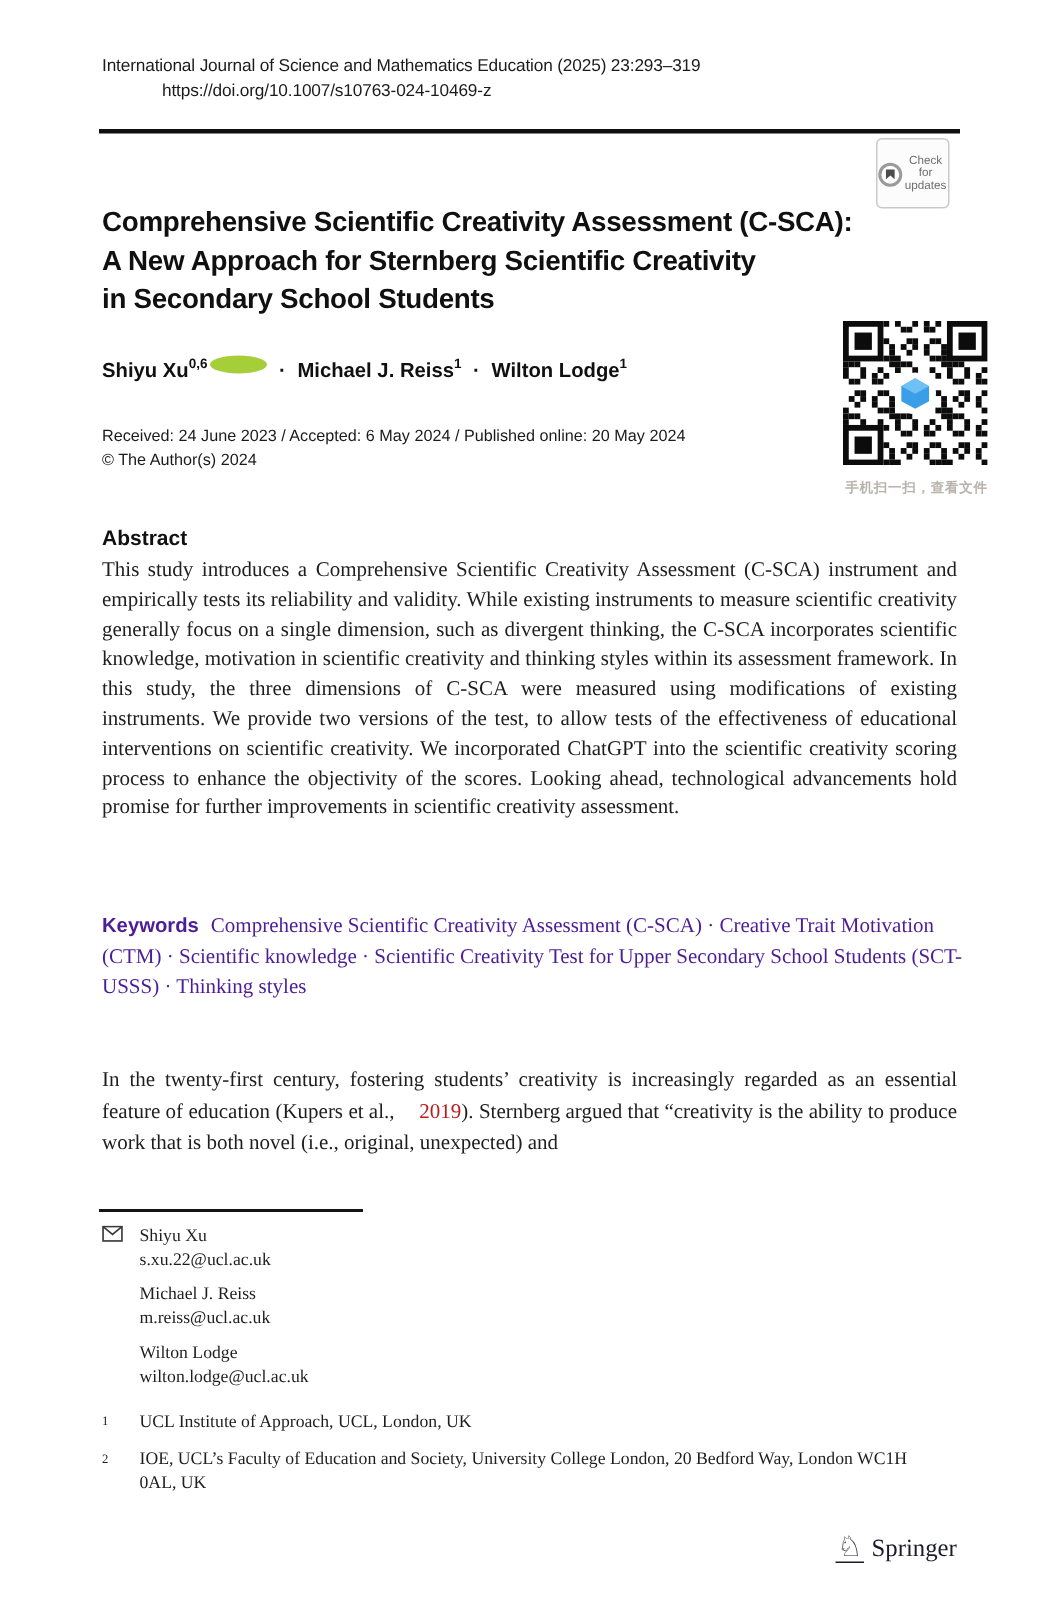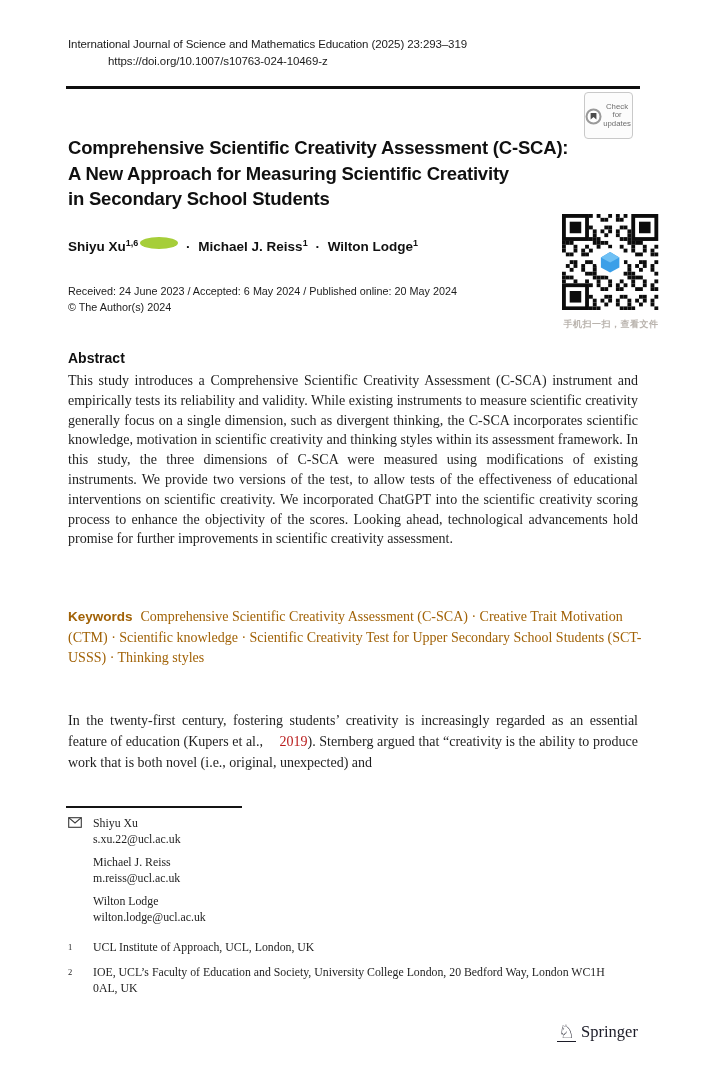--- a/index.html
+++ b/index.html
@@ -45,21 +45,21 @@
     letter-spacing:0.5px; white-space:nowrap;font-weight:bold; }
 
   
   .abstract-head { position:absolute; left:68px; top:350px; font-family:"Liberation Sans",sans-serif;
     font-weight:bold; font-size:14px; color:#101010; }
   .abstract-body { position:absolute; left:68px; top:371px; width:570px;
     font-size:14px; line-height:19.8px; text-align:justify; color:#1e1e1e; }
 
   
   .keywords { position:absolute; left:68px; top:607px; width:578px;
-    font-size:14px; line-height:20.5px; color:#a16207; }
+    font-size:14px; line-height:20.5px; color:#4c1d95; }
   .keywords .kw-head { font-family:"Liberation Sans",sans-serif; font-weight:bold; font-size:13.5px; padding-right:8px; }
 
   
   .intro { position:absolute; left:68px; top:711px; width:570px;
     font-size:14px; line-height:20.8px; text-align:justify; color:#1e1e1e; }
   .cite-link { color:#b91c1c; text-decoration:none; cursor:pointer;margin-left:13px; }
 
   
   .fn-rule { position:absolute; left:66px; top:806px; width:176px; height:1.5px; background:#141414; }
   .corr { position:absolute; left:68px; top:815px; font-size:11.8px; line-height:16px; color:#1e1e1e; }
@@ -95,26 +95,26 @@
       <path d="M6.6 5.8 L13.4 5.8 L13.4 13.6 L10 10.6 L6.6 13.6 Z" fill="#4d4d4d"></path>
     </svg>
     <div class="cm-label">
       <div>Check for</div>
       <div>updates</div>
     </div>
   </div>
 
   <div class="title">
     <div>Comprehensive Scientific Creativity Assessment (C-SCA):</div>
-    <div>A New Approach for Measuring Scientific Creativity</div>
+    <div>A New Approach for Sternberg Scientific Creativity</div>
     <div>in Secondary School Students</div>
   </div>
 
   <div class="authors">
-    <span><span>Shiyu Xu</span><sup>1,6</sup></span><span class="orcid">iD</span>
+    <span><span>Shiyu Xu</span><sup>0,6</sup></span><span class="orcid">iD</span>
     <span class="author-sep">·</span>
     <span><span>Michael J. Reiss</span><sup>1</sup></span>
     <span class="author-sep">·</span>
     <span><span>Wilton Lodge</span><sup>1</sup></span>
   </div>
 
   <div class="dates">
     <div>Received: 24 June 2023 / Accepted: 6 May 2024 / Published online: 20 May 2024</div>
     <div>© The Author(s) 2024</div>
   </div>

